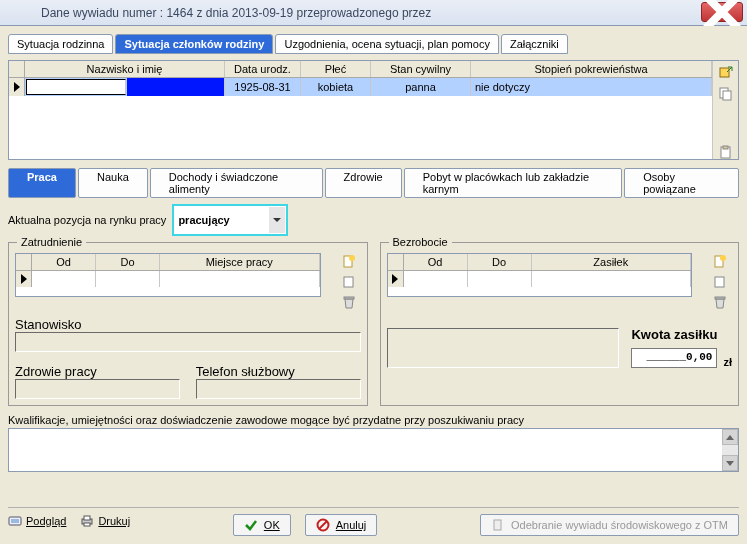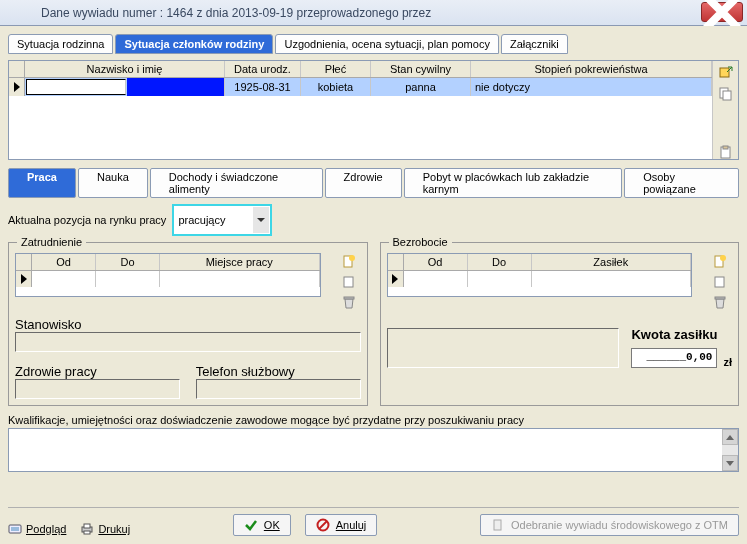--- a/index.html
+++ b/index.html
@@ -95,24 +95,25 @@
     color:#fff;
     font-weight:bold;
   }
 
   
   .labor-line { display:flex; align-items:center; gap:6px; margin-bottom:6px; }
   .dropdown {
     border:2px solid #3dd6e6;
     background:#fff;
     height:20px;
-    width:100px;
+    width:116px;
     display:flex; align-items:center;
     padding:14px 4px;
     position:relative;
+    font-weight:bold;
   }
   .dropdown .dd-btn {
     position:absolute; right:1px; top:1px; bottom:1px; width:16px;
     background:#e6e6e6;
     display:flex; align-items:center; justify-content:center;
   }
 
   .cols2 { display:flex; gap:12px; }
   .fieldset {
     border:1px solid #9a9a9a;
@@ -177,21 +178,21 @@
     position:absolute; right:0; top:0; bottom:0; width:16px;
     background:#e8e8e8;
     display:flex; flex-direction:column; justify-content:space-between;
   }
   .vsb-btn { height:16px; background:#d5d5d5; border:1px solid #b9b9b9; display:flex; align-items:center; justify-content:center; }
 
   .bottom-bar {
     position:absolute; left:8px; right:8px; bottom:8px;
     border-top:1px solid #b0b0b0;
     padding-top:6px;
-    display:flex; align-items:flex-end; gap:14px;
+    display:flex; align-items:flex-start; gap:14px;
   }
   .link-btn { display:flex; align-items:center; gap:4px; cursor:pointer; }
   .link-btn .lbl { text-decoration:underline; }
   .spacer { flex:1; }
   .win-btn {
     border:1px solid #8b9bb4;
     background:#f5f5f5;
     padding:3px 10px;
     display:flex; align-items:center; gap:6px;
     border-radius:2px;

